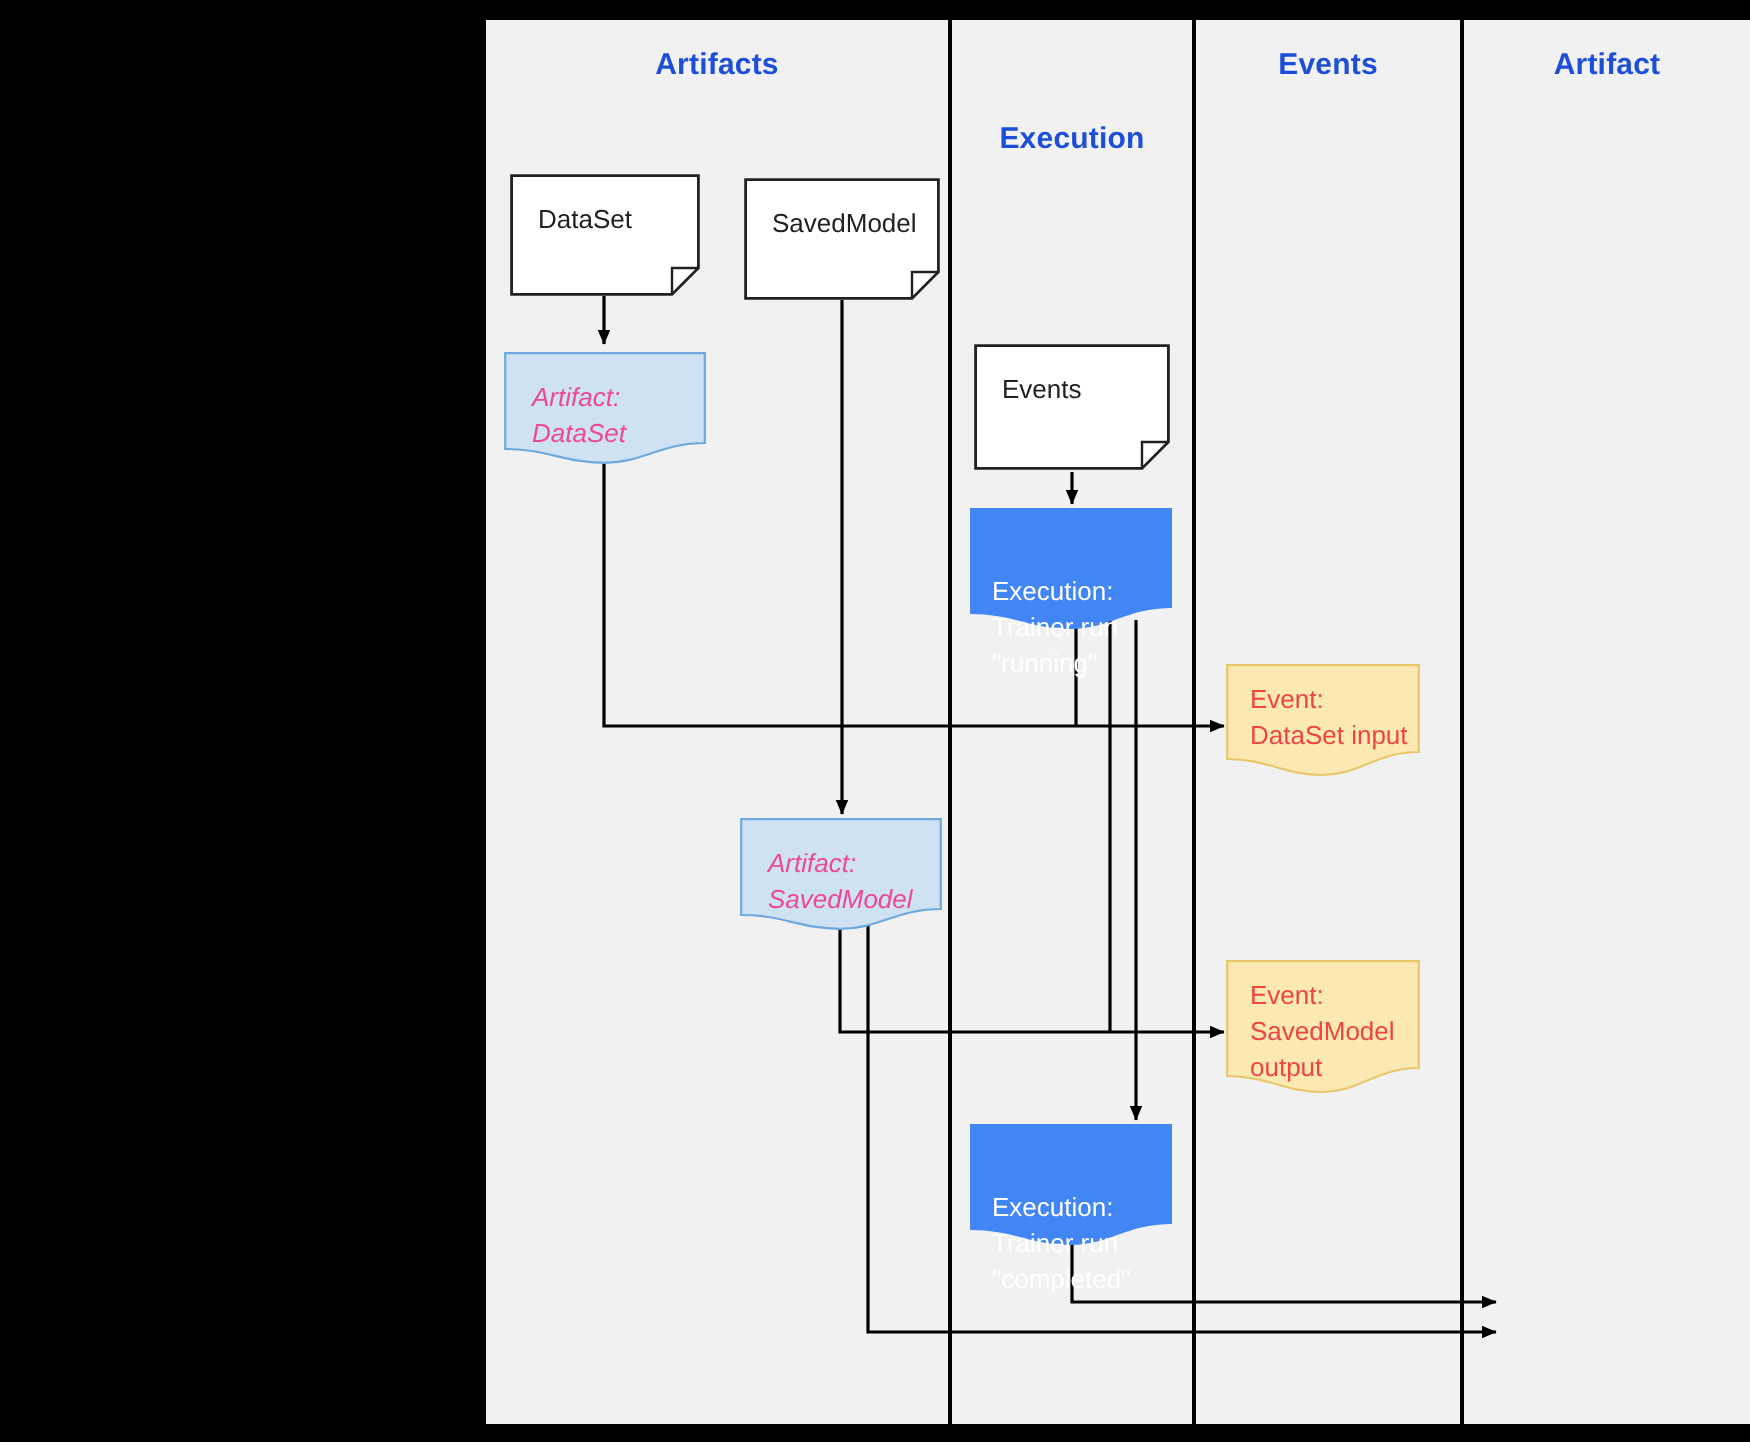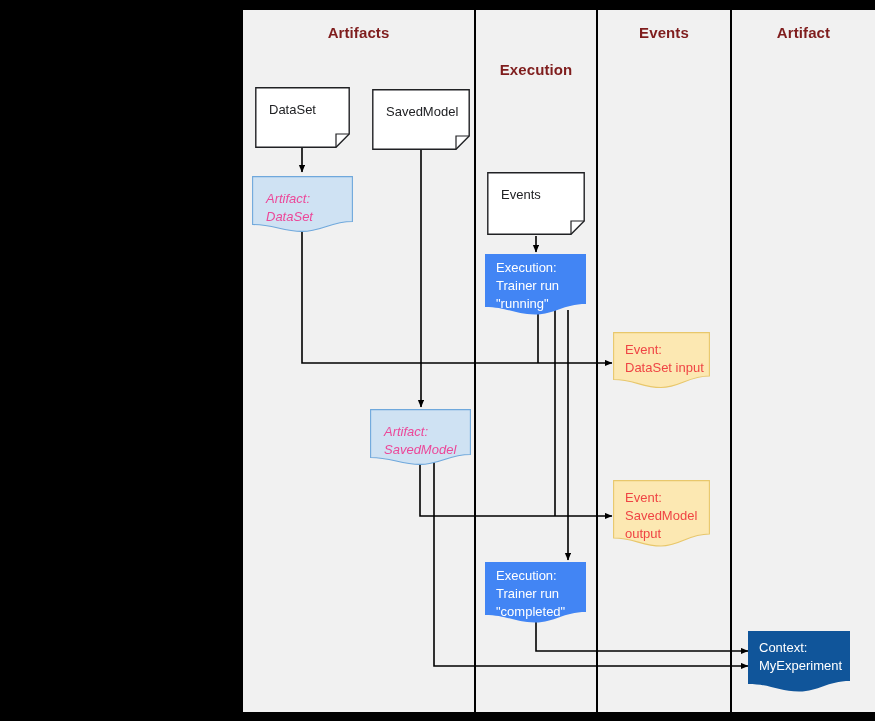--- a/index.html
+++ b/index.html
@@ -48,21 +48,21 @@
     left: 0; top: 0;
     width: 634px; height: 2px;
     background: #000000;
   }
   .col-header {
     position: absolute;
     top: 16px;
     text-align: center;
     font-size: 15px;
     font-weight: bold;
-    color: #7f1d1d;
+    color: #1d4ed8;
     letter-spacing: 0.1px;
   }
   svg#wires {
     position: absolute;
     left: 0; top: 0;
     width: 875px; height: 721px;
     pointer-events: none;
   }
   .node {
     position: absolute;
@@ -71,21 +71,21 @@
   .node-label {
     position: absolute;
     left: 14px;
     top: 14px;
     font-size: 13px;
     line-height: 18px;
     white-space: pre-line;
   }
   .doc-node .node-label { color: #202124; }
   .artifact-node .node-label { color: #ec4899; font-style: italic; }
-  .execution-node .node-label { color: #ffffff; }
+  .execution-node .node-label { color: #ffffff; margin-top: 28px; }
   .event-node .node-label { color: #ef4444; }
   .context-node .node-label { color: #ffffff; }
   .doc-svg, .wave-svg {
     position: absolute;
     left: 0; top: 0;
     overflow: visible;
   }
 </style>
 </head>
 <body>
@@ -206,21 +206,14 @@
 
   <div class="node event-node" style="left:613px; top:480px; width:97px; height:68px;">
     <svg class="wave-svg" width="97" height="68" viewBox="0 0 97 68">
       <path d="M0.6,0.6 H96.4 V54 C75,54 67,66 48,66 C29,66 21,58 0.6,58 Z" fill="#FCE8B2" stroke="#E8C76B" stroke-width="1.1"></path>
     </svg>
     <div class="node-label" style="left:12px; top:9px;">Event:
 SavedModel
 output</div>
   </div>
 
-  <div class="node context-node" style="left:748px; top:631px; width:102px; height:62px;">
-    <svg class="wave-svg" width="102" height="62" viewBox="0 0 102 62">
-      <path d="M0,0 H102 V50 C79,50 71,60.5 51,60.5 C31,60.5 22,53 0,53 Z" fill="#10559A"></path>
-    </svg>
-    <div class="node-label" style="left:11px; top:8px;">Context:
-MyExperiment</div>
-  </div>
 
 </div>
 
 </body></html>

